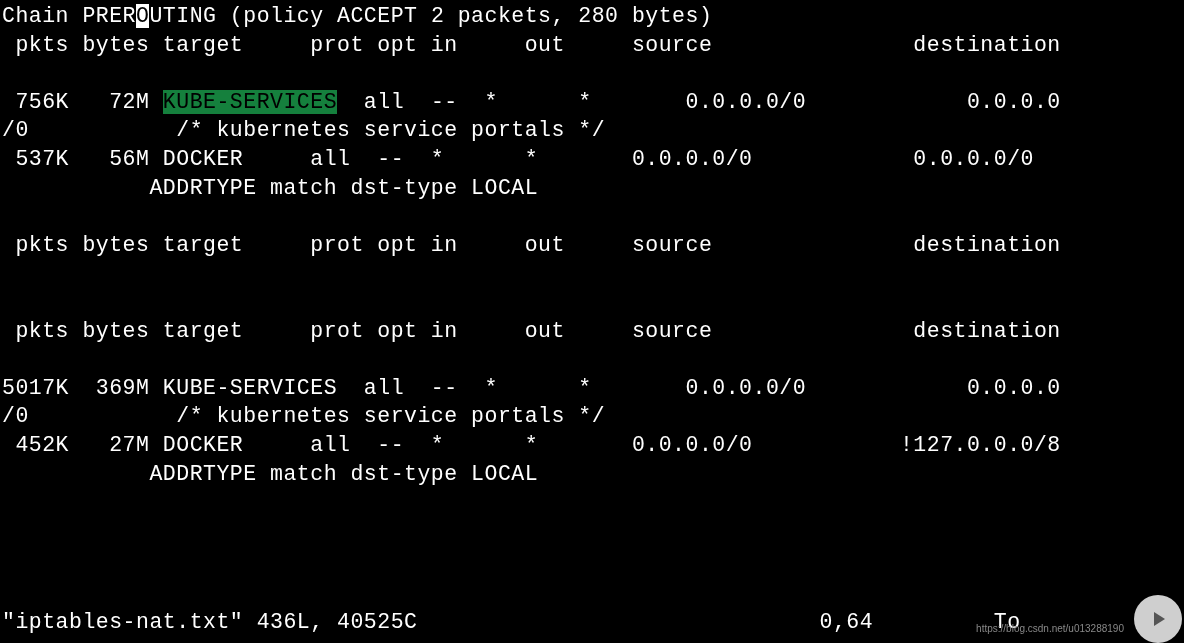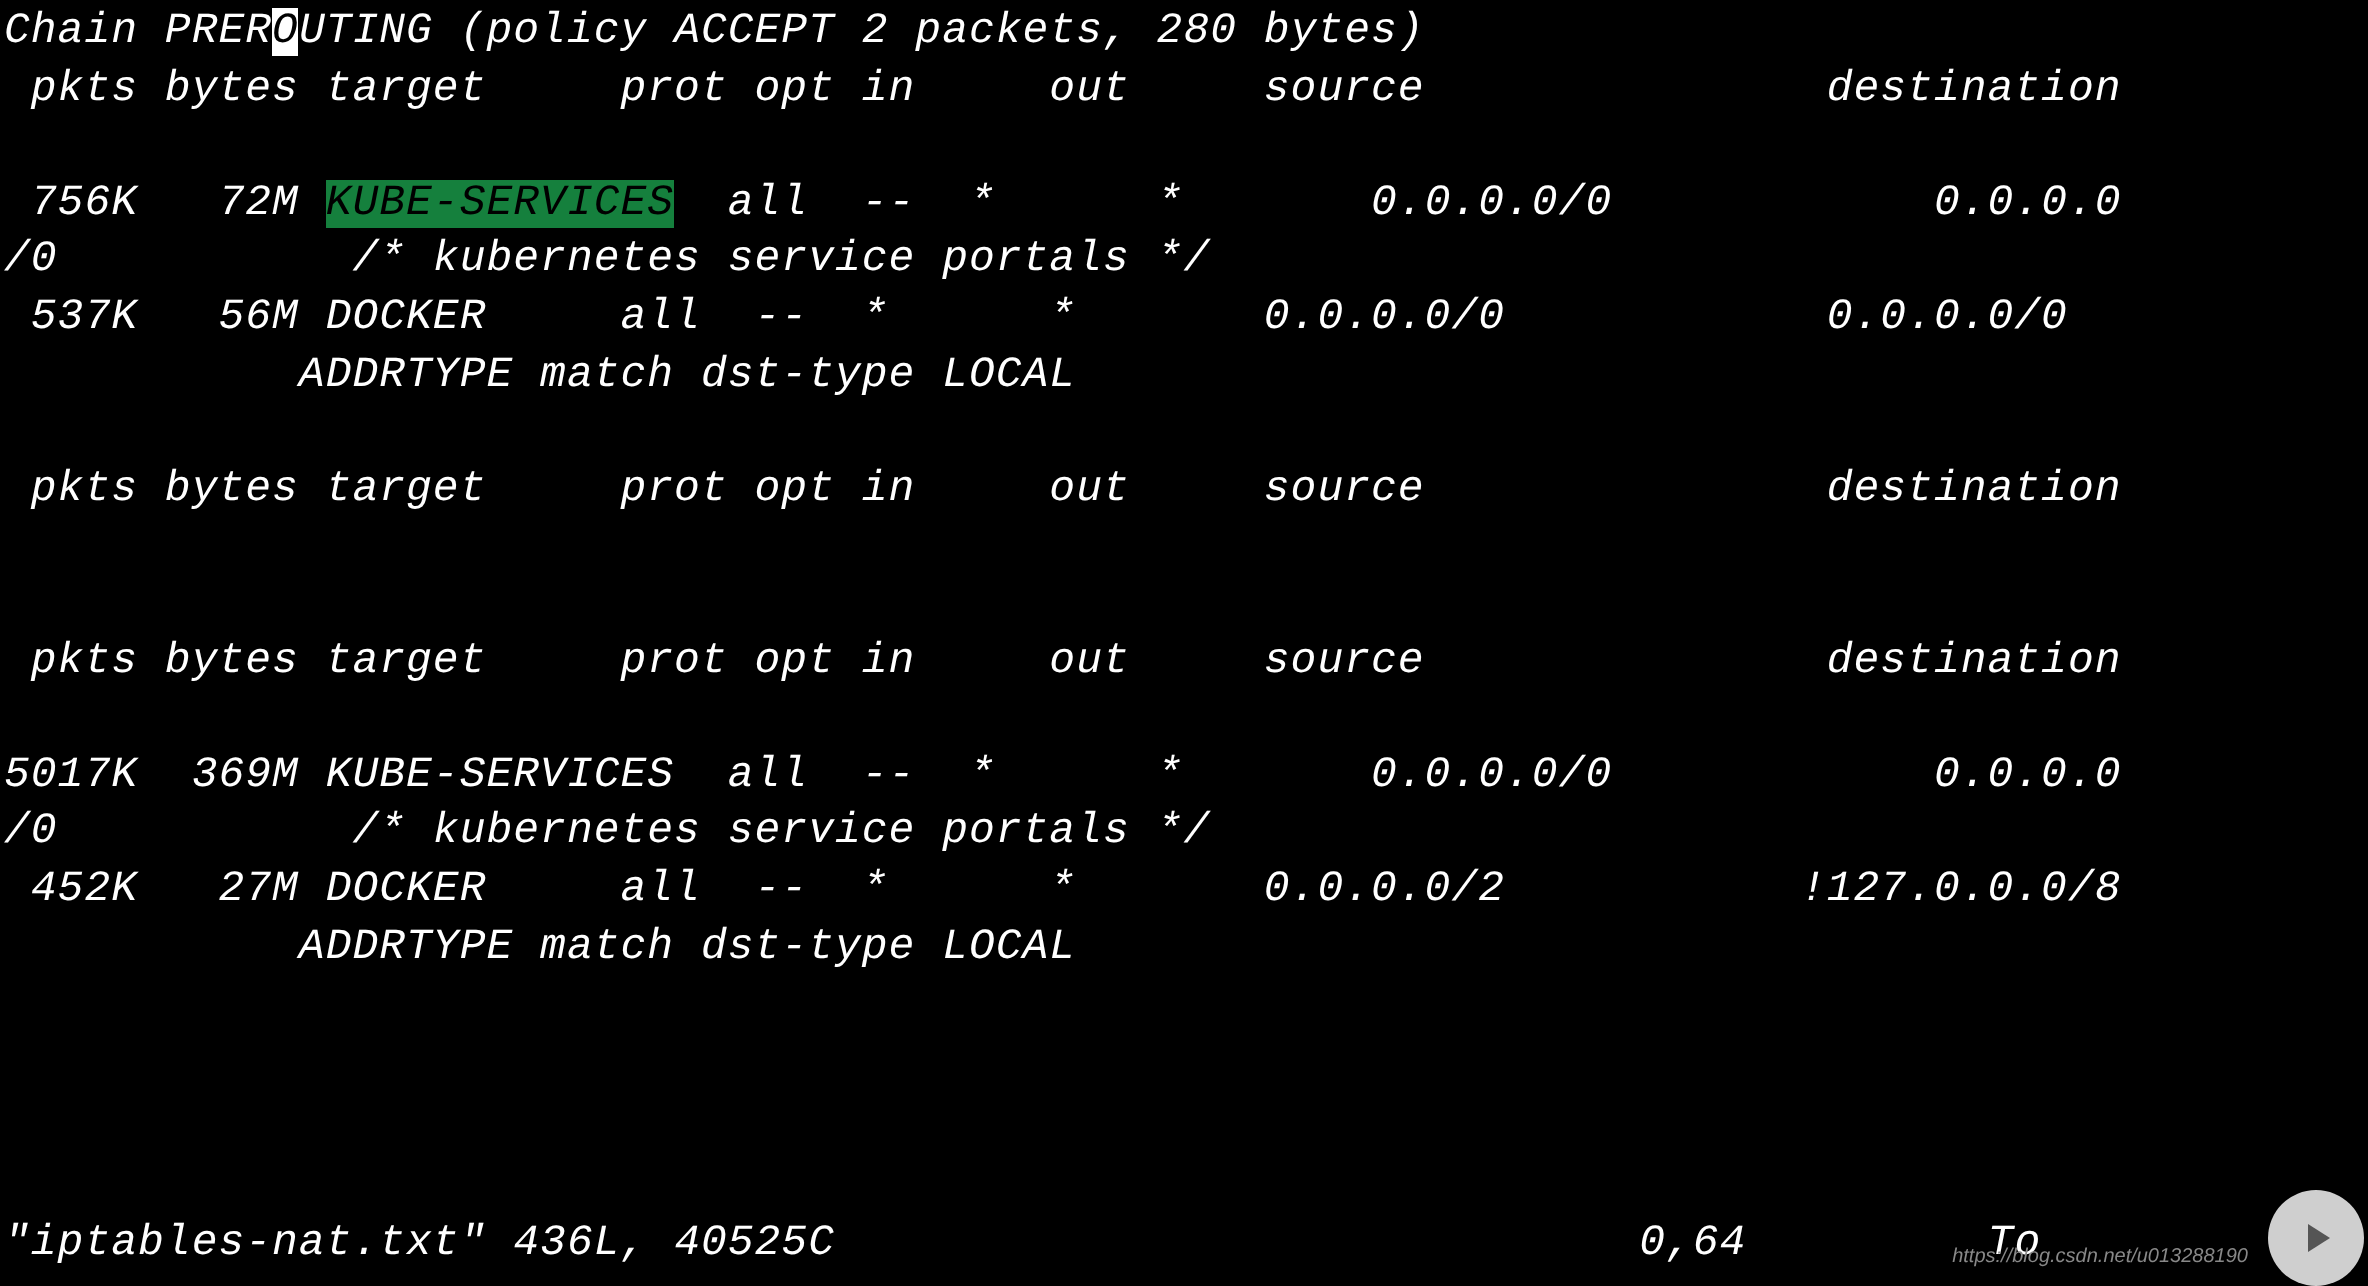--- a/index.html
+++ b/index.html
@@ -1,16 +1,16 @@
 <!DOCTYPE html>
 <html><head>
 <meta charset="utf-8">
 <style>
   html,body{margin:0;padding:0;background:#000;color:#fff;font-family:"Courier New",monospace;font-size:21.5px;line-height:1.33;letter-spacing:0.5px;}
-  .terminal{width:1184px;height:643px;position:relative;overflow:hidden;padding:2px 0 0 2px;box-sizing:border-box;font-style:italic;}
+  .terminal{width:1184px;height:643px;position:relative;overflow:hidden;padding:2px 0 0 2px;box-sizing:border-box;}
   .line{white-space:pre;}
   .highlight{background:#15803d;color:#000;}
   .cursor{background:#fff;color:#000;}
   .status{position:absolute;left:2px;right:0;bottom:6px;white-space:pre;}
   .watermark{position:absolute;right:60px;bottom:8px;font-family:Arial,sans-serif;font-size:10px;color:#888;letter-spacing:0;text-align:center;}
   .playbtn{position:absolute;right:2px;bottom:0;width:48px;height:48px;border-radius:50%;background:rgba(230,230,230,0.9);display:flex;align-items:center;justify-content:center;}
   .playbtn svg{width:24px;height:24px;fill:#555;}
 </style>
 </head>
 <body>
@@ -27,21 +27,21 @@
   <div class="line">&nbsp;</div>
 
   <div class="line"> pkts bytes target     prot opt in     out     source               destination</div>
   <div class="line">&nbsp;</div>
   <div class="line">&nbsp;</div>
 
   <div class="line"> pkts bytes target     prot opt in     out     source               destination</div>
   <div class="line">&nbsp;</div>
   <div class="line">5017K  369M KUBE-SERVICES  all  --  *      *       0.0.0.0/0            0.0.0.0</div>
   <div class="line">/0           /* kubernetes service portals */</div>
-  <div class="line"> 452K   27M DOCKER     all  --  *      *       0.0.0.0/2           !127.0.0.0/8</div>
+  <div class="line"> 452K   27M DOCKER     all  --  *      *       0.0.0.0/0           !127.0.0.0/8</div>
   <div class="line">           ADDRTYPE match dst-type LOCAL</div>
 
   <div class="status"><span>"iptables-nat.txt"</span> <span>436L, 40525C</span><span>                              </span><span>0,64</span><span>         </span><span>To</span></div>
 
   <div class="watermark">https://blog.csdn.net/u013288190</div>
 
   <div class="playbtn">
     <svg viewBox="0 0 24 24">
         <path d="M8 5v14l11-7z"></path>
       </svg>

